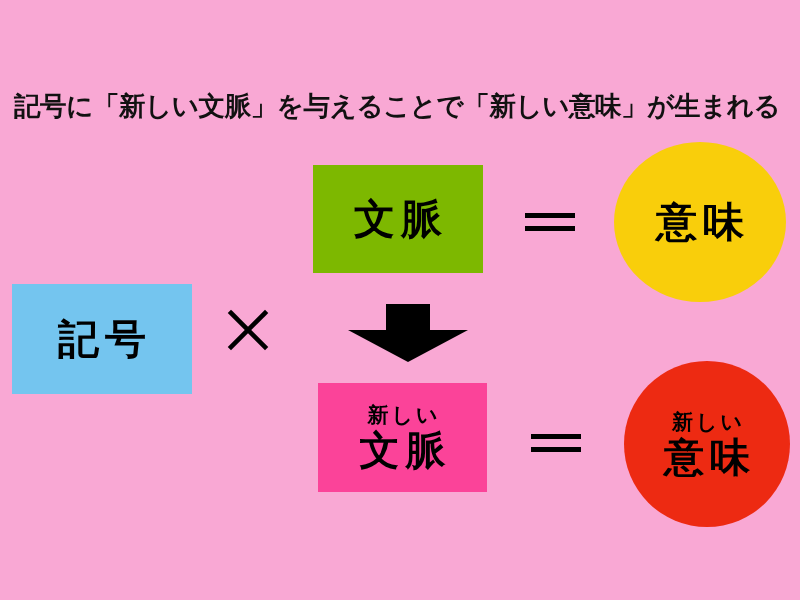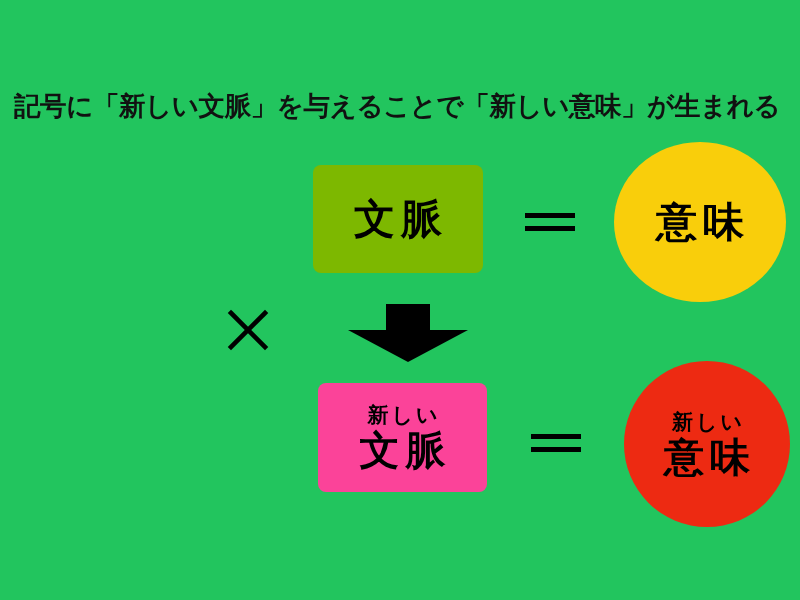--- a/index.html
+++ b/index.html
@@ -10,21 +10,21 @@
   }
   body {
     font-family: "DejaVu Sans", "Liberation Sans", sans-serif;
     color: #000000;
   }
 
   #canvas {
     position: relative;
     width: 800px;
     height: 600px;
-    background: #22c55e;
+    background: #f9a8d4;
     overflow: hidden;
   }
 
   
   #title {
     position: absolute;
     left: 14px;
     top: 86px;
     width: 780px;
     height: 40px;
@@ -38,21 +38,21 @@
 
   
   .node {
     position: absolute;
     display: flex;
     flex-direction: column;
     align-items: center;
     justify-content: center;
     box-sizing: border-box;
   }
-  .node.rect { border-radius: 8px; }
+  .node.rect { border-radius: 0; }
   .node.circle { border-radius: 50%; justify-content: center; }
 
   .lbl-main {
     font-weight: 700;
     color: #000000;
     letter-spacing: 6px;
     text-indent: 6px;
     line-height: 1.0;
     white-space: nowrap;
   }
@@ -108,20 +108,23 @@
   }
   #arrow-down svg { display: block; }
 </style>
 </head>
 <body>
 
 <div id="canvas">
 
   <div id="title">記号に「新しい文脈」を与えることで「新しい意味」が生まれる</div>
 
+  <div class="node rect" id="node-sign" style="left:12px; top:284px; width:180px; height:110px; background:#74C5EF;">
+    <div class="lbl-main">記号</div>
+  </div>
 
   <div class="op" id="op-times">
     <svg width="44" height="44" viewBox="0 0 44 44" aria-hidden="true">
       <line x1="5" y1="5" x2="39" y2="39" stroke="#000000" stroke-width="4.6" stroke-linecap="square"></line>
       <line x1="39" y1="5" x2="5" y2="39" stroke="#000000" stroke-width="4.6" stroke-linecap="square"></line>
     </svg>
   </div>
 
   <div class="node rect" id="node-context" style="left:313px; top:165px; width:170px; height:108px; background:#7DB800;">
     <div class="lbl-main">文脈</div>

